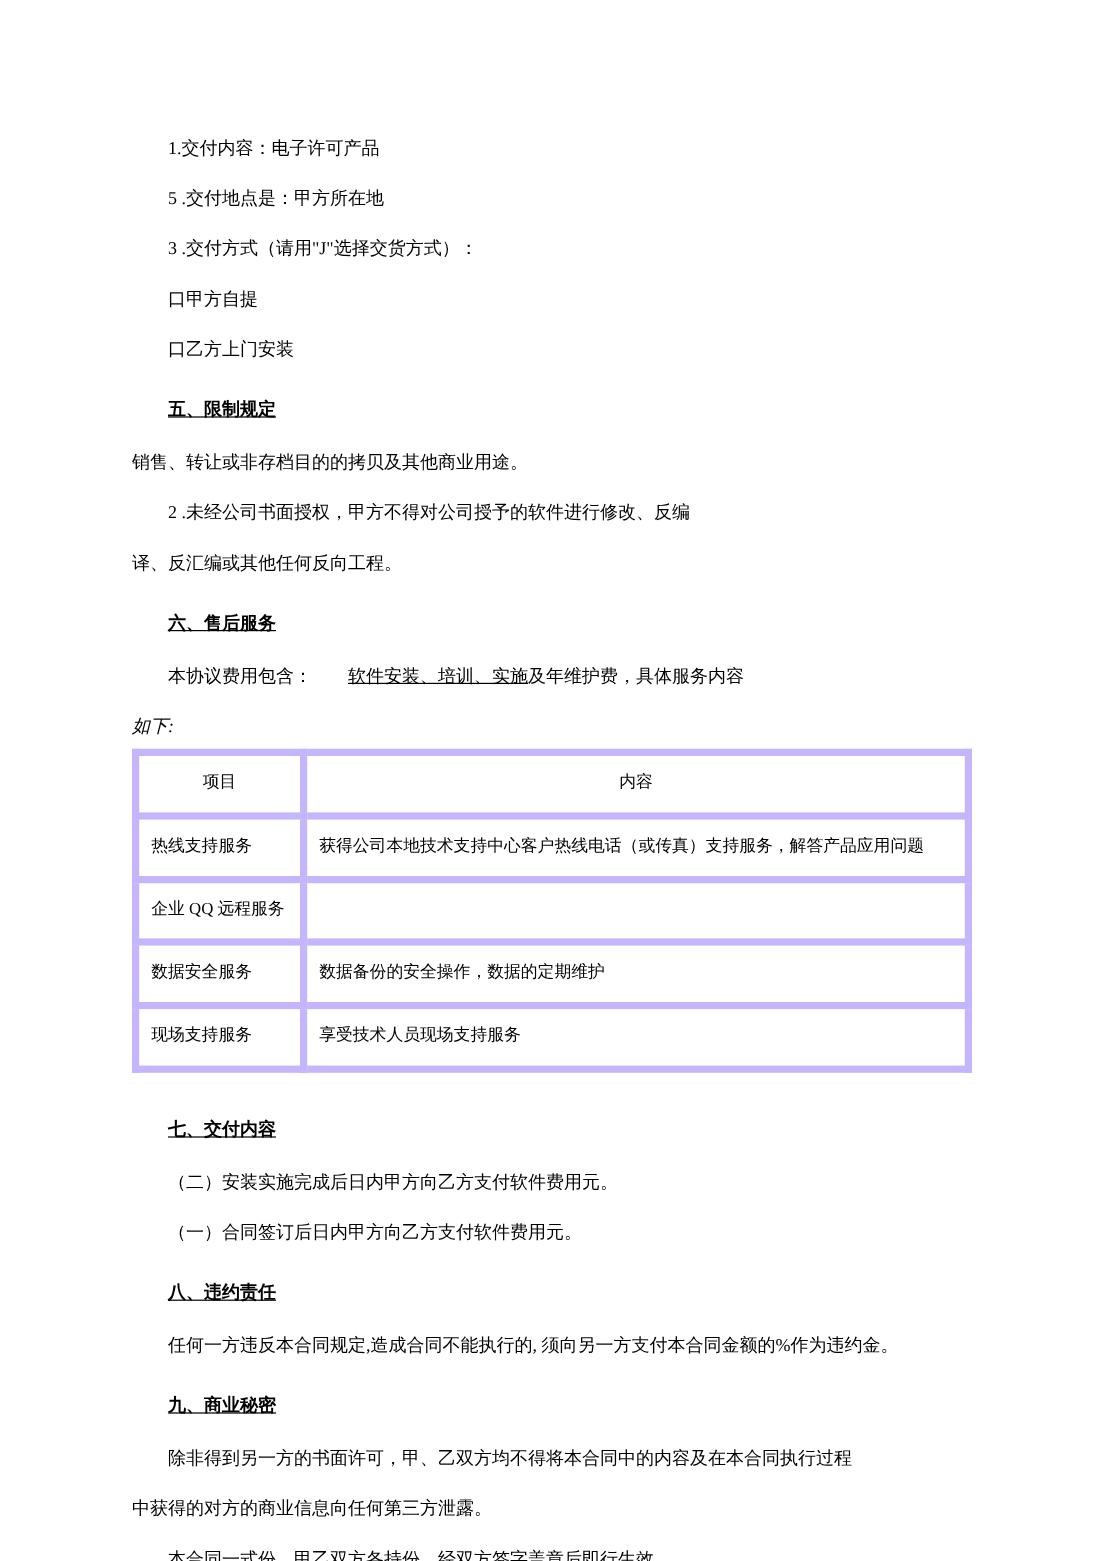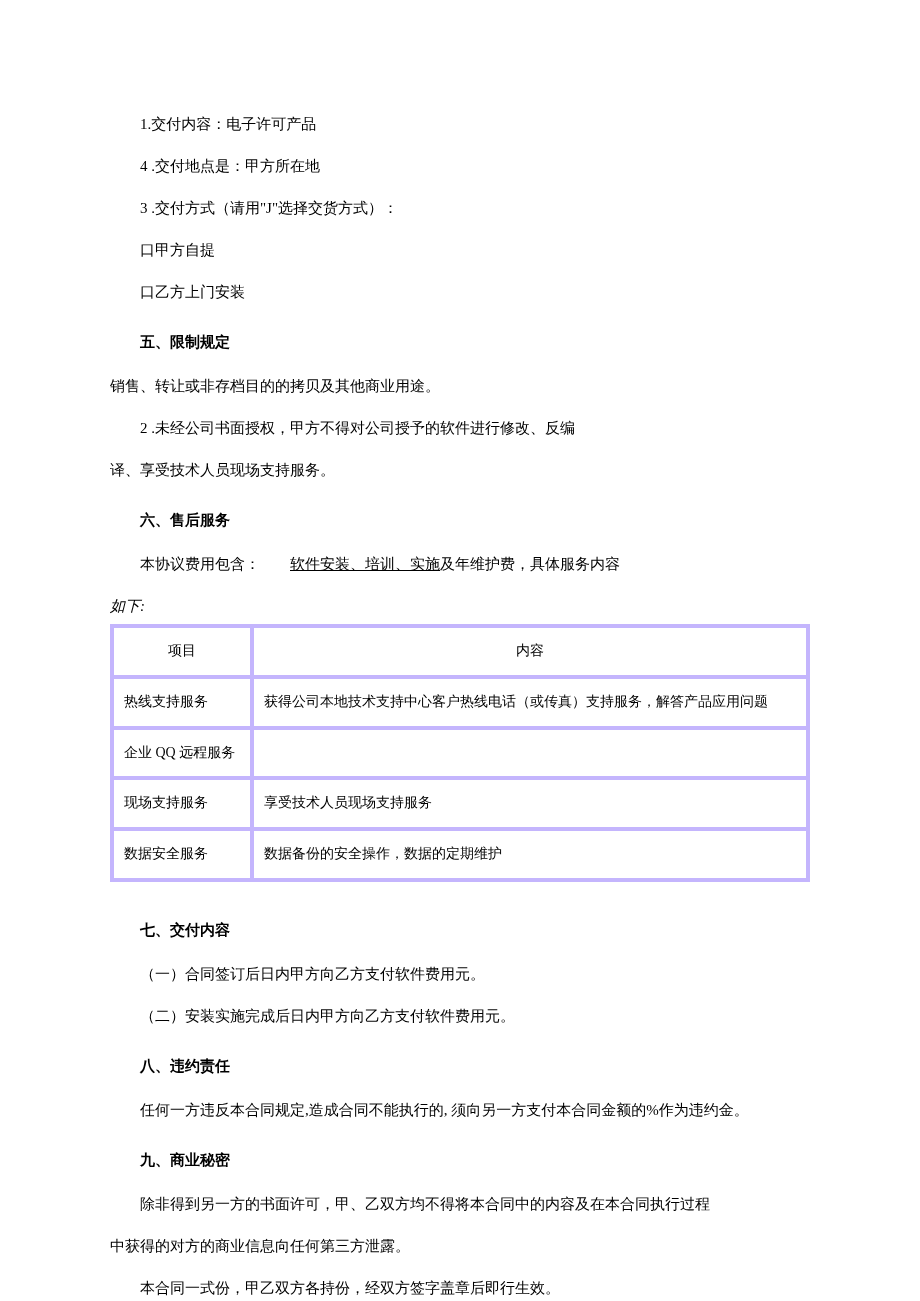--- a/index.html
+++ b/index.html
@@ -25,36 +25,37 @@
     }
     .para-no-indent {
       text-indent: 0;
       margin: 6px 0;
     }
     .heading {
       font-family: "SimHei", "黑体", sans-serif;
       font-weight: bold;
       text-indent: 2em;
       margin: 14px 0 8px 0;
+      text-decoration: underline;
     }
     .underline {
       text-decoration: underline;
     }
     .spacer {
       display: inline-block;
       width: 2em;
     }
     table {
       width: 100%;
       border-collapse: collapse;
       margin: 0 0 30px 0;
       font-size: 14px;
     }
     th, td {
-      border: 4px solid #c4b5fd;
+      border: 6px solid #c4b5fd;
       padding: 8px 10px;
       vertical-align: middle;
       line-height: 2.2;
       text-align: left;
     }
     th {
       font-weight: normal;
       text-align: center;
     }
     .col-item {
@@ -70,29 +71,29 @@
       position: relative;
       top: 0;
     }
   </style>
 </head>
 <body>
 
 <div class="content">
 
   <p class="para">1.交付内容：电子许可产品</p>
-  <p class="para">4 .交付地点是：甲方所在地</p>
+  <p class="para">5 .交付地点是：甲方所在地</p>
   <p class="para">3 .交付方式（请用"J"选择交货方式）：</p>
   <p class="para">口甲方自提</p>
   <p class="para">口乙方上门安装</p>
 
   <p class="heading">五、限制规定</p>
   <p class="para-no-indent">销售、转让或非存档目的的拷贝及其他商业用途。</p>
   <p class="para">2 .未经公司书面授权，甲方不得对公司授予的软件进行修改、反编</p>
-  <p class="para-no-indent">译、享受技术人员现场支持服务。</p>
+  <p class="para-no-indent">译、反汇编或其他任何反向工程。</p>
 
   <p class="heading">六、售后服务</p>
   <p class="para">
     <span>本协议费用包含：</span><span class="spacer"></span><span class="underline">软件安装、培训、实施</span><span>及年维护费，具体服务内容</span>
   </p>
   <p class="para-no-indent before-table">
     <span class="before-table-label">如下:</span>
   </p>
 
   <table>
@@ -105,33 +106,33 @@
     <tbody>
       <tr>
         <td>热线支持服务</td>
         <td>获得公司本地技术支持中心客户热线电话（或传真）支持服务，解答产品应用问题</td>
       </tr>
       <tr>
         <td>企业 QQ 远程服务</td>
         <td></td>
       </tr>
       <tr>
+        <td>数据安全服务</td>
+        <td>数据备份的安全操作，数据的定期维护</td>
+      </tr>
+      <tr>
         <td>现场支持服务</td>
         <td>享受技术人员现场支持服务</td>
-      </tr>
-      <tr>
-        <td>数据安全服务</td>
-        <td>数据备份的安全操作，数据的定期维护</td>
       </tr>
     </tbody>
   </table>
 
   <p class="heading">七、交付内容</p>
+  <p class="para">（二）安装实施完成后日内甲方向乙方支付软件费用元。</p>
   <p class="para">（一）合同签订后日内甲方向乙方支付软件费用元。</p>
-  <p class="para">（二）安装实施完成后日内甲方向乙方支付软件费用元。</p>
 
   <p class="heading">八、违约责任</p>
   <p class="para">任何一方违反本合同规定,造成合同不能执行的, 须向另一方支付本合同金额的%作为违约金。</p>
 
   <p class="heading">九、商业秘密</p>
   <p class="para">除非得到另一方的书面许可，甲、乙双方均不得将本合同中的内容及在本合同执行过程</p>
   <p class="para-no-indent">中获得的对方的商业信息向任何第三方泄露。</p>
   <p class="para">本合同一式份，甲乙双方各持份，经双方签字盖章后即行生效。</p>
 
 </div>

